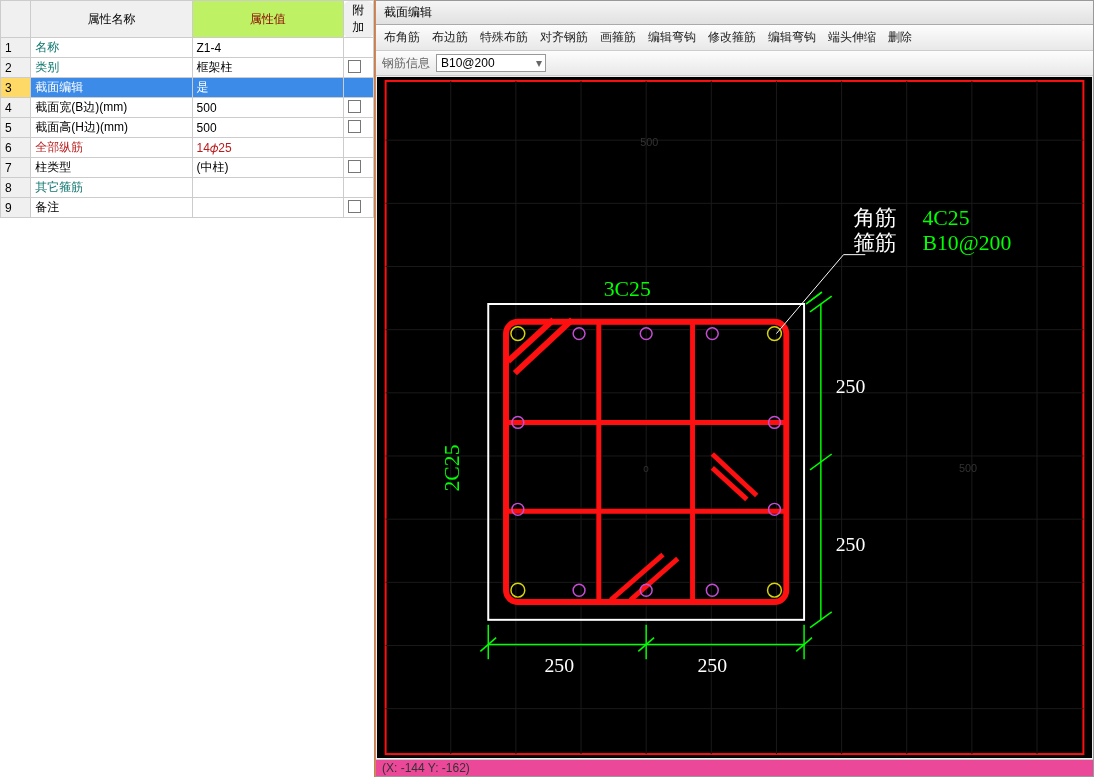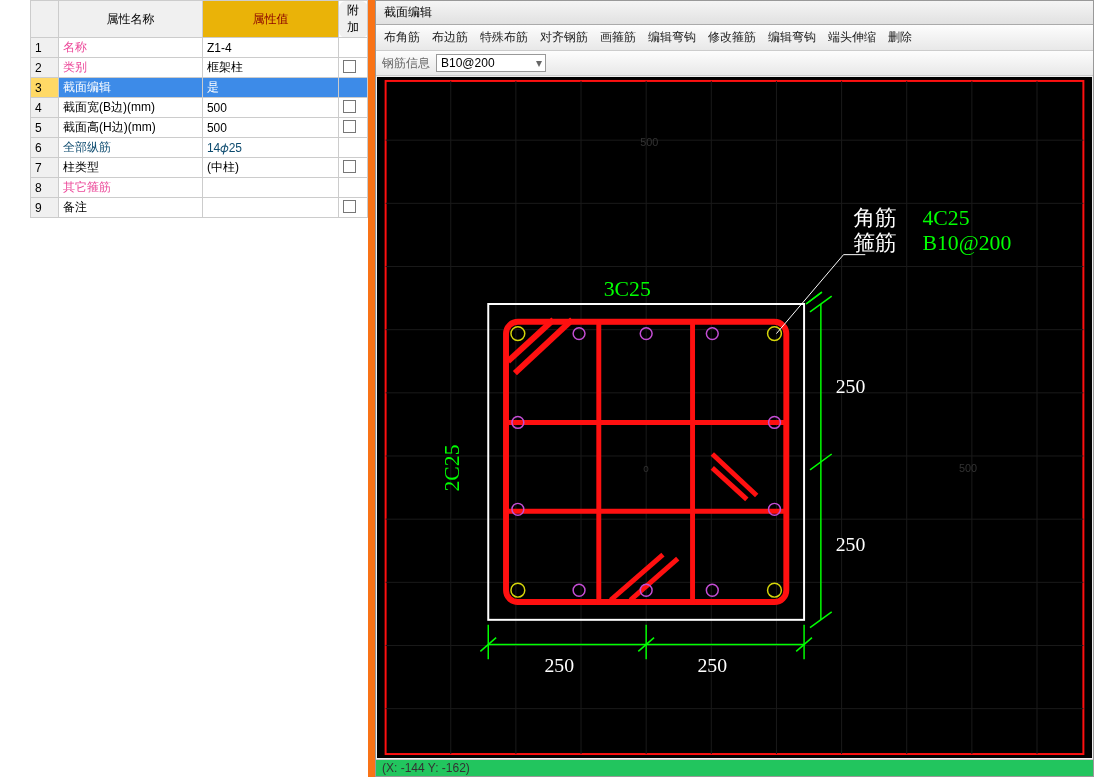--- a/index.html
+++ b/index.html
@@ -1,46 +1,46 @@
 <!DOCTYPE html>
 <html><head>
 <meta charset="utf-8">
 <style>
 * { box-sizing: border-box; margin: 0; padding: 0; }
 body { font-family: "Microsoft YaHei", SimSun, sans-serif; font-size: 12px; display: flex; width: 1094px; height: 777px; background: #fff; color: #000; }
 
 
-.left-panel { width: 375px; height: 777px; border-right: 7px solid #f97316; background: #fff; overflow: hidden; padding-left: 30px; }
+.left-panel { width: 375px; height: 777px; border-right: 1px solid #f97316; background: #fff; overflow: hidden; }
 .prop-table { width: 100%; border-collapse: collapse; }
 .prop-table th, .prop-table td { border: 1px solid #ccc; font-size: 12px; padding: 1px 4px; text-align: left; height: 18px; }
 .prop-table th { background: #f0f0f0; text-align: center; font-weight: normal; }
-.prop-table th.sel { background: #eab308; color: #8b0000; }
+.prop-table th.sel { background: #bef264; color: #8b0000; }
 .prop-table th.addon { width: 20px; border-radius: 7px; }
 .row-num { width: 30px; text-align: center; background: #f0f0f0; }
 .name-col { width: 160px; }
 .val-col { width: 150px; }
 .addon-col { width: 30px; text-align: center; }
 .expand-icon { display: inline-block; width: 9px; height: 9px; border: 1px solid #888; line-height: 7px; text-align: center; font-size: 9px; margin-right: 3px; background: #fff; }
-.blue-text { color: #ec4899; }
-.gray-text { color: #0c4a6e; }
+.blue-text { color: #0f766e; }
+.gray-text { color: #b91c1c; }
 .sel-row td { background: #3d8be8; color: #fff; }
 .sel-row .row-num { background: #ffd966; color: #000; }
 
 
 .right-panel { flex: 1; display: flex; flex-direction: column; background: #efefef; border: 1px solid #999; }
 .panel-title { background: linear-gradient(#f5f5f5, #e1e1e1); border-bottom: 1px solid #aaa; padding: 3px 8px; font-size: 12px; }
 .toolbar1 { background: linear-gradient(#fdfdfd, #e8e8e8); border-bottom: 1px solid #ccc; padding: 4px 8px; display: flex; gap: 12px; font-size: 12px; }
 .toolbar1 span { cursor: pointer; color: #222; }
 .toolbar2 { background: linear-gradient(#fdfdfd, #e8e8e8); border-bottom: 1px solid #ccc; padding: 3px 6px; display: flex; align-items: flex-end; gap: 6px; font-size: 12px; }
 .toolbar2 .combo { border: 1px solid #999; background: #fff; padding: 1px 14px 1px 4px; position: relative; width: 110px; }
 .toolbar2 .combo::after { content: "▾"; position: absolute; right: 3px; top: 1px; color: #666; }
 
 .editor-area { flex: 1; position: relative; background: #000; margin: 1px; overflow: hidden; }
 
-.status { background: #22c55e; border-top: 1px solid #ccc; padding: 1px 6px; font-size: 12px; color: #333; }
+.status { background: #ec4899; border-top: 1px solid #ccc; padding: 1px 6px; font-size: 12px; color: #333; }
 .section-out { stroke: #fff; stroke-width: 2; fill: none; }
 .rebar-line { stroke: #ff1010; stroke-width: 6; fill: none; stroke-linejoin: round; }
 .rebar-line-m { stroke: #ff1010; stroke-width: 5; fill: none; }
 .corner-bar { stroke: #d6d60a; stroke-width: 1.5; fill: none; }
 .side-bar { stroke: #c44dd4; stroke-width: 1.5; fill: none; }
 .dim-line { stroke: #00ff00; stroke-width: 1.5; }
 .dim-text { fill: #fff; font-size: 20px; font-family: "SimSun", serif; }
 .lbl-text { fill: #fff; font-size: 22px; font-family: "SimSun", serif; }
 .lbl-green { fill: #00ff00; font-size: 22px; font-family: "SimSun", serif; }
 .axis-text { fill: #333; font-size: 11px; }

